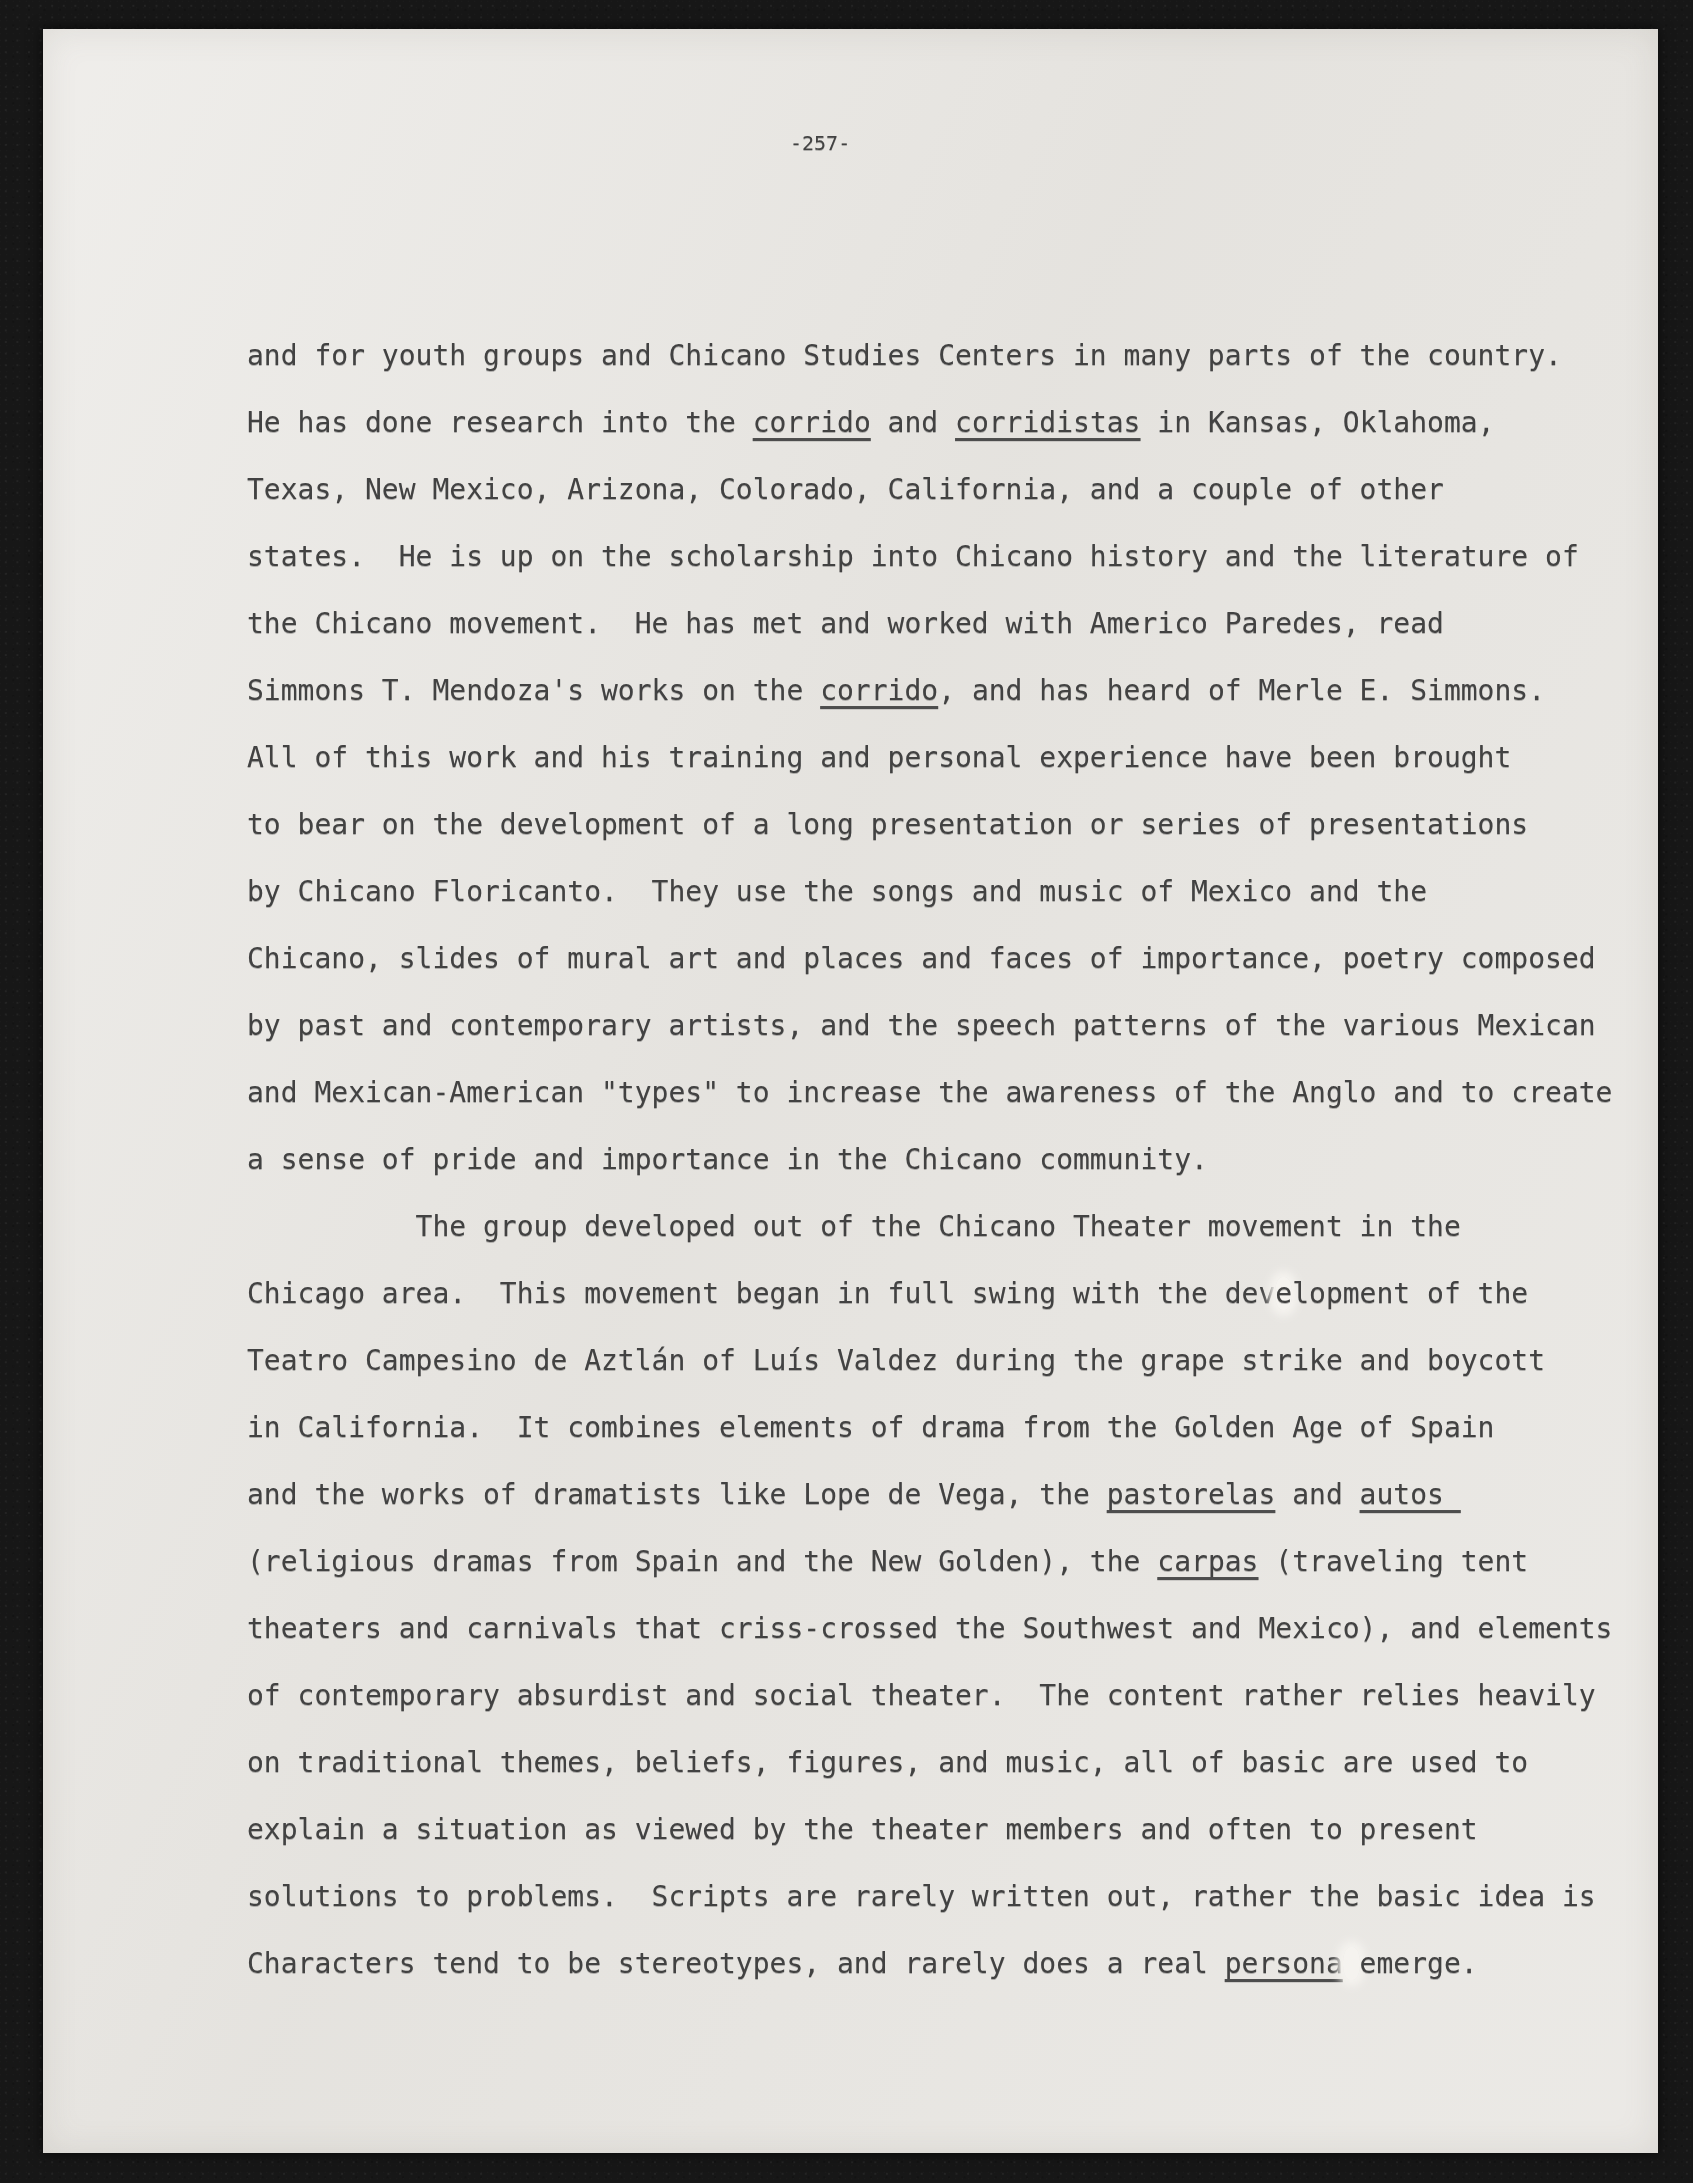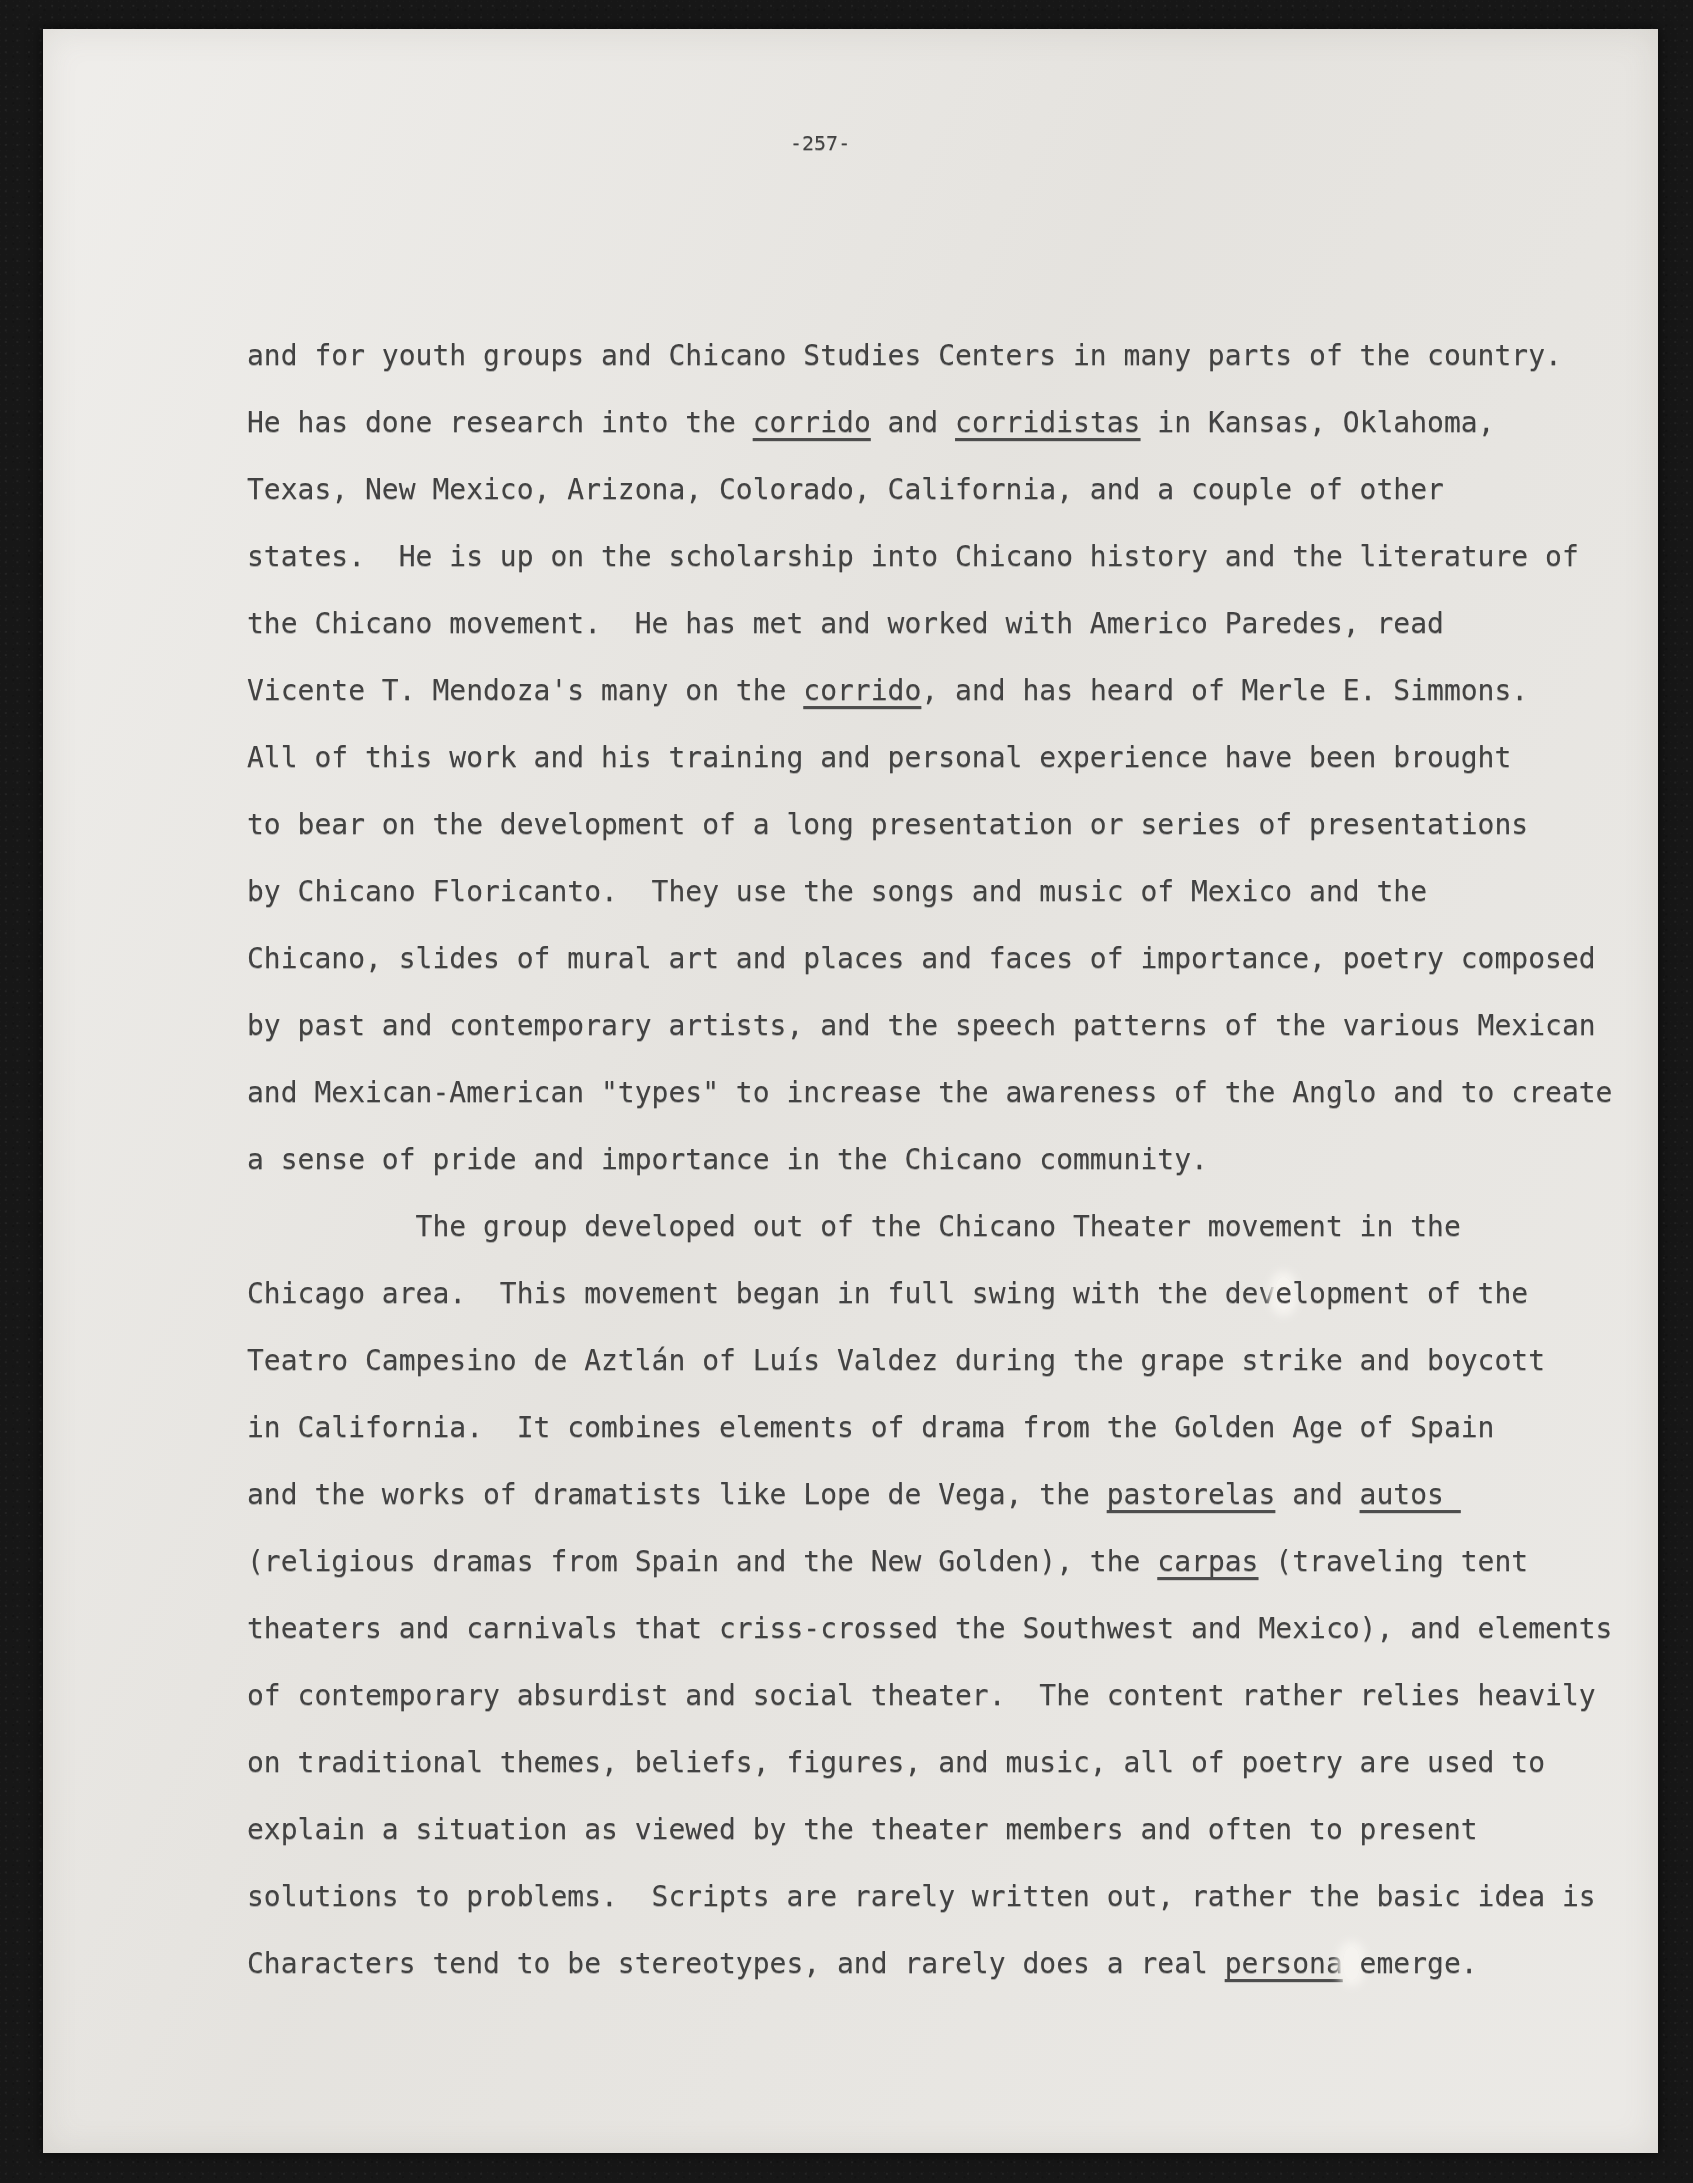--- a/index.html
+++ b/index.html
@@ -69,35 +69,35 @@
 <body>
 
 <div class="paper">
   <div class="page-number">-257-</div>
   <div class="text-block">
       <div class="line"><span>and for youth groups and Chicano Studies Centers in many parts of the country.</span></div>
       <div class="line"><span>He has done research into the </span><span class="u">corrido</span><span> and </span><span class="u">corridistas</span><span> in Kansas, Oklahoma,</span></div>
       <div class="line"><span>Texas, New Mexico, Arizona, Colorado, California, and a couple of other</span></div>
       <div class="line"><span>states.  He is up on the scholarship into Chicano history and the literature of</span></div>
       <div class="line"><span>the Chicano movement.  He has met and worked with Americo Paredes, read</span></div>
-      <div class="line"><span>Vicente T. Mendoza's many on the </span><span class="u">corrido</span><span>, and has heard of Merle E. Simmons.</span></div>
+      <div class="line"><span>Simmons T. Mendoza's works on the </span><span class="u">corrido</span><span>, and has heard of Merle E. Simmons.</span></div>
       <div class="line"><span>All of this work and his training and personal experience have been brought</span></div>
       <div class="line"><span>to bear on the development of a long presentation or series of presentations</span></div>
       <div class="line"><span>by Chicano Floricanto.  They use the songs and music of Mexico and the</span></div>
       <div class="line"><span>Chicano, slides of mural art and places and faces of importance, poetry composed</span></div>
       <div class="line"><span>by past and contemporary artists, and the speech patterns of the various Mexican</span></div>
       <div class="line"><span>and Mexican-American "types" to increase the awareness of the Anglo and to create</span></div>
       <div class="line"><span>a sense of pride and importance in the Chicano community.</span></div>
       <div class="line"><span>          The group developed out of the Chicano Theater movement in the</span></div>
       <div class="line"><span>Chicago area.  This movement began in full swing with the dev</span><span class="wo">e</span><span>lopment of the</span></div>
       <div class="line"><span>Teatro Campesino de Aztlán of Luís Valdez during the grape strike and boycott</span></div>
       <div class="line"><span>in California.  It combines elements of drama from the Golden Age of Spain</span></div>
       <div class="line"><span>and the works of dramatists like Lope de Vega, the </span><span class="u">pastorelas</span><span> and </span><span class="u">autos </span></div>
       <div class="line"><span>(religious dramas from Spain and the New Golden), the </span><span class="u">carpas</span><span> (traveling tent</span></div>
       <div class="line"><span>theaters and carnivals that criss-crossed the Southwest and Mexico), and elements</span></div>
       <div class="line"><span>of contemporary absurdist and social theater.  The content rather relies heavily</span></div>
-      <div class="line"><span>on traditional themes, beliefs, figures, and music, all of poetry are used to</span></div>
+      <div class="line"><span>on traditional themes, beliefs, figures, and music, all of basic are used to</span></div>
       <div class="line"><span>explain a situation as viewed by the theater members and often to present</span></div>
       <div class="line"><span>solutions to problems.  Scripts are rarely written out, rather the basic idea is</span></div>
       <div class="line"><span>Characters tend to be stereotypes, and rarely does a real </span><span class="u">persona</span><span class="wo"> </span><span>emerge.</span></div>
     </div>
 </div>
 
 
 </body></html>

